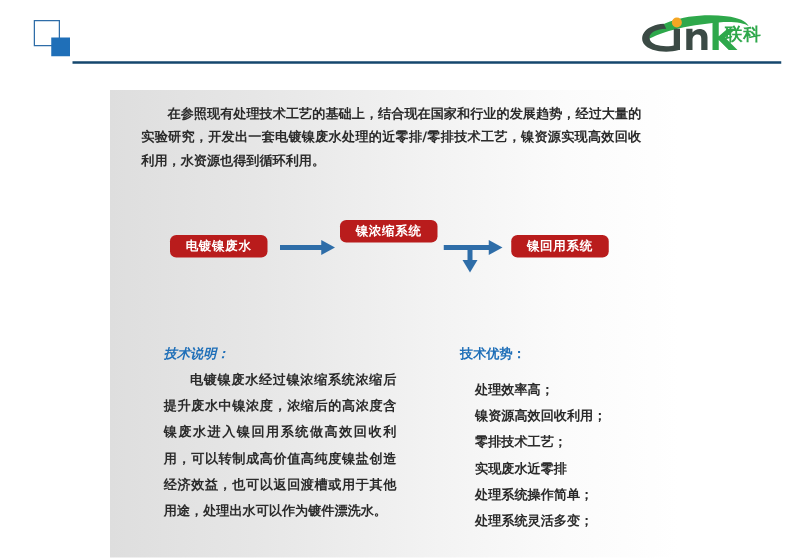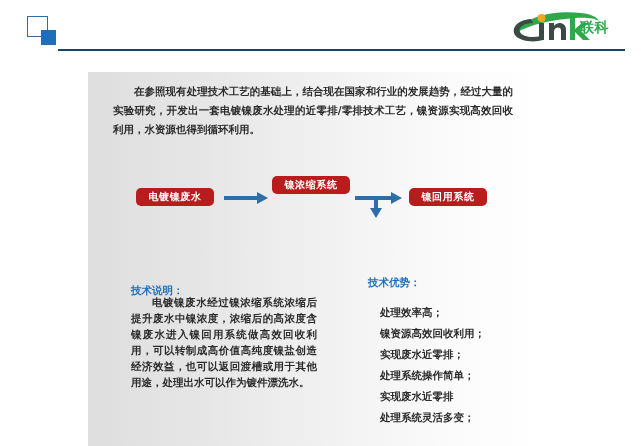--- a/index.html
+++ b/index.html
@@ -194,30 +194,30 @@
   }
 
   
   .col-head {
     position: absolute;
     font-size: 10.5px;
     font-weight: bold;
     color: #1F6FB8;
     white-space: nowrap;
   }
-  .col-left-head  { left: 131px; top: 284px; }
+  .col-left-head  { left: 131px; top: 276px; font-style: italic; }
   .col-right-head { left: 368px; top: 276px; }
 
   .col-left-body {
     position: absolute;
     left: 131px;
     top: 294px;
     width: 186px;
     font-size: 10.5px;
-    line-height: 16px;
+    line-height: 21px;
     color: #2b2b2b;
     text-indent: 21px;
     text-align: justify;
     font-weight: bold;
   }
 
   .col-right-list {
     position: absolute;
     left: 372px;
     top: 294px;
@@ -280,19 +280,19 @@
     <div class="arr2-down-head"></div>
   </div>
 
   <div class="col-head col-left-head">技术说明：</div>
   <div class="col-left-body">电镀镍废水经过镍浓缩系统浓缩后提升废水中镍浓度，浓缩后的高浓度含镍废水进入镍回用系统做高效回收利用，可以转制成高价值高纯度镍盐创造经济效益，也可以返回渡槽或用于其他用途，处理出水可以作为镀件漂洗水。</div>
 
   <div class="col-head col-right-head">技术优势：</div>
   <ul class="col-right-list">
     <li>处理效率高；</li>
     <li>镍资源高效回收利用；</li>
-    <li>实现废水近零排；</li>
+    <li>零排技术工艺；</li>
+    <li>实现废水近零排</li>
     <li>处理系统操作简单；</li>
-    <li>实现废水近零排</li>
     <li>处理系统灵活多变；</li>
   </ul>
 
 </div>
 
 </body></html>

